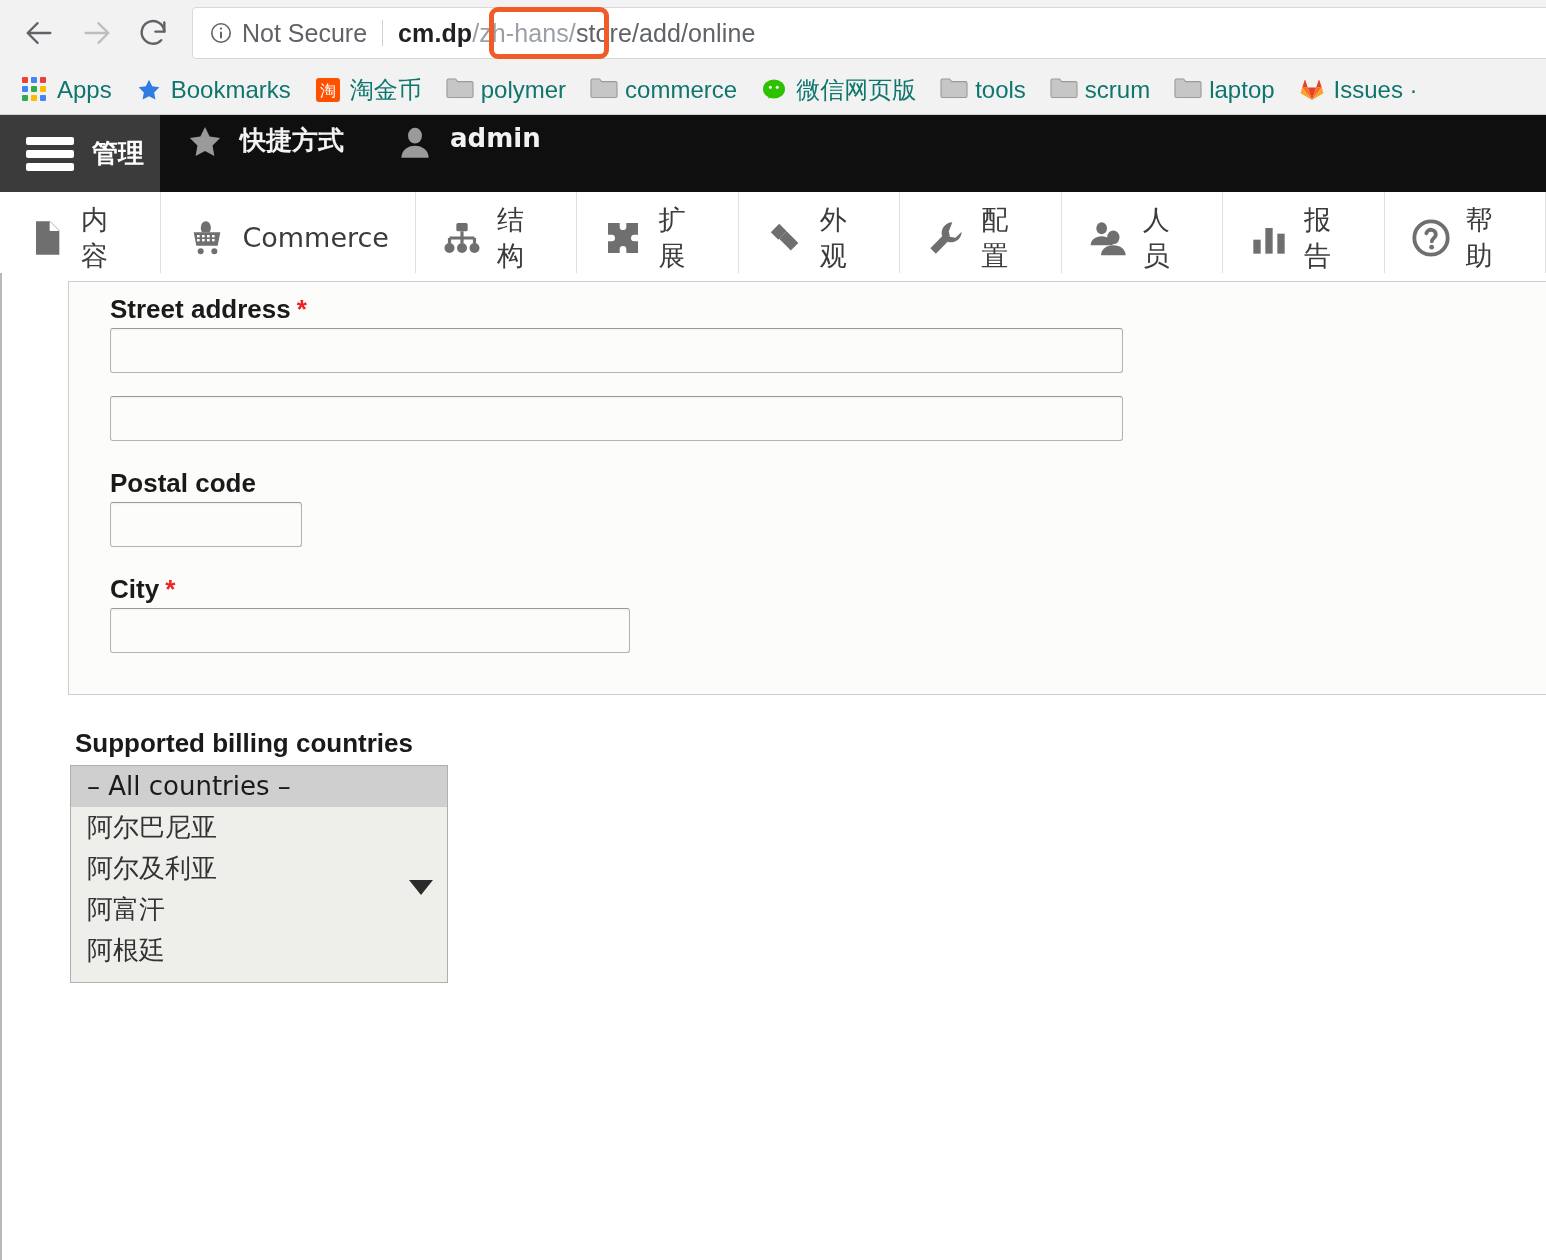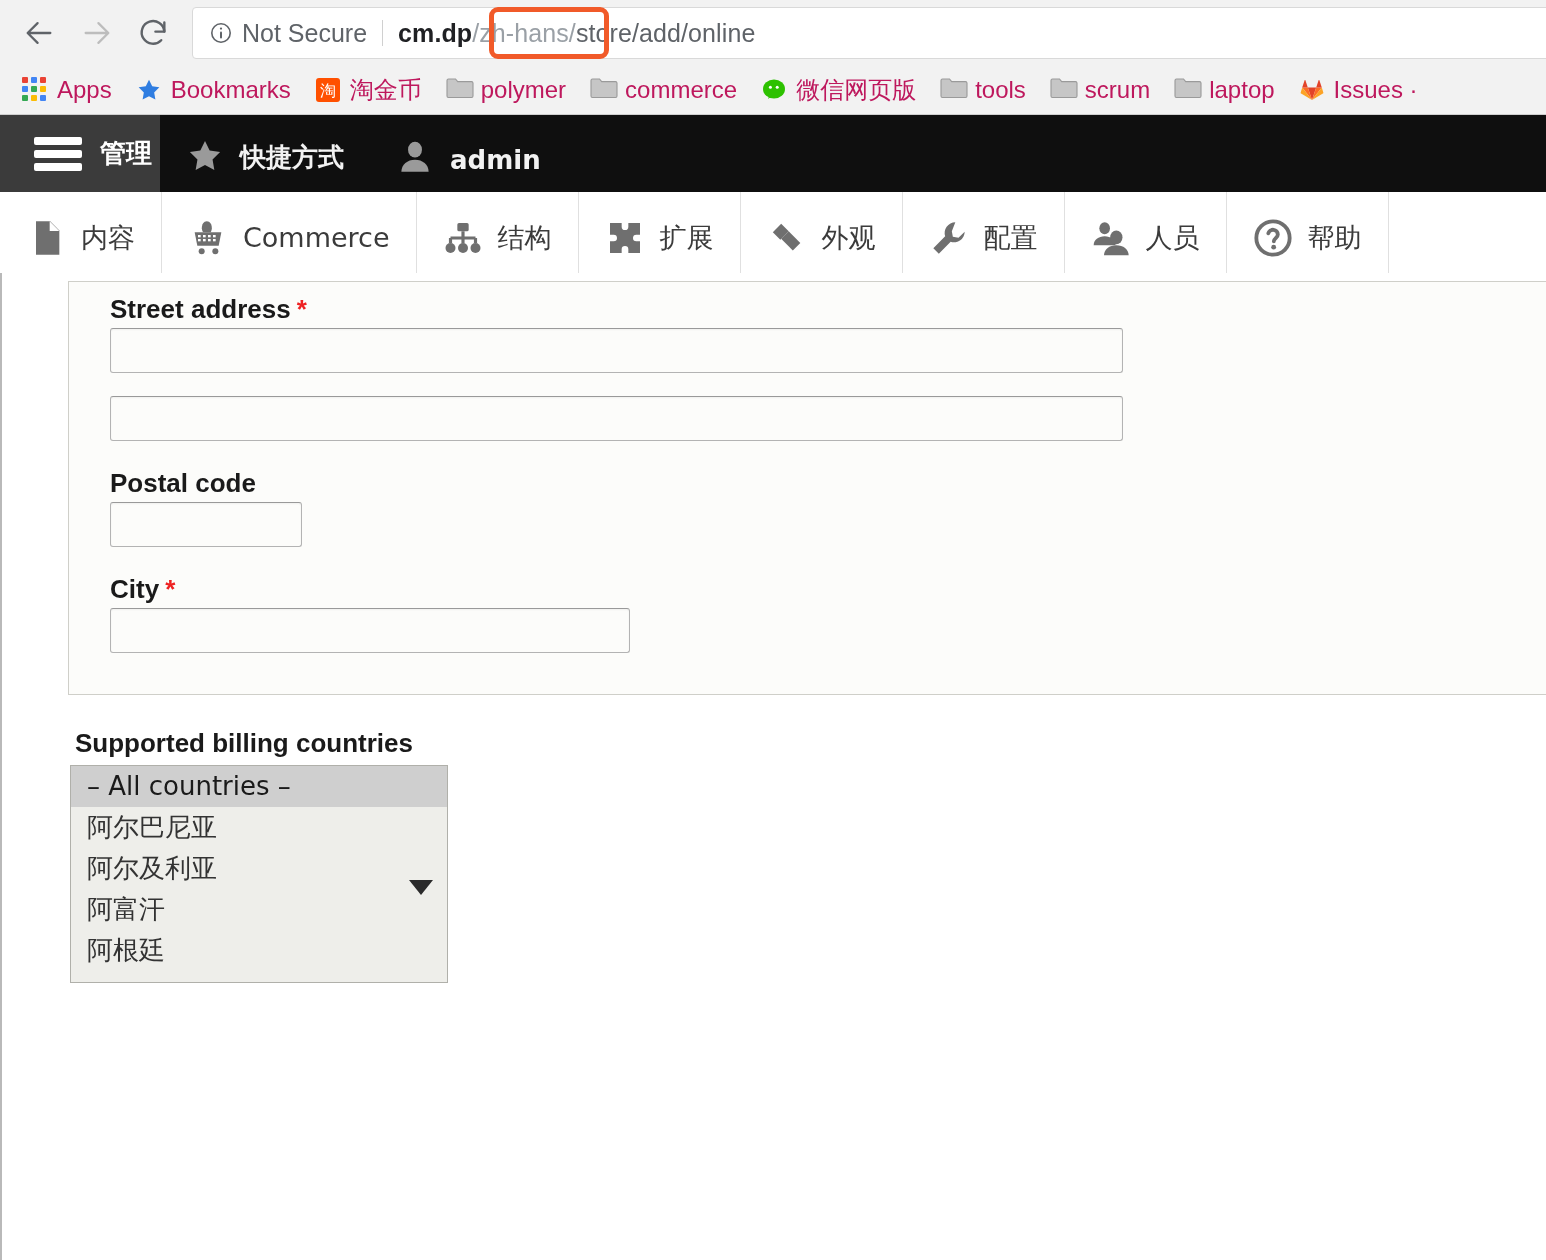--- a/index.html
+++ b/index.html
@@ -78,51 +78,51 @@
     display: flex; align-items: center;
     padding-left: 22px;
     overflow: hidden;
   }
   .bookmark {
     display: flex; align-items: center; gap: 9px;
     margin-right: 24px; height: 36px;
     white-space: nowrap;
   }
   .bookmark-label {
-    font-size: 24px; color: #be185d;
+    font-size: 24px; color: #0f766e;
     font-family: "Liberation Sans", sans-serif;
   }
   .bm-icon { width: 26px; height: 26px; flex: 0 0 26px; position: relative; display:block; }
 
   
   .apps-grid { display: grid; grid-template-columns: repeat(3, 6px); grid-template-rows: repeat(3, 6px); gap: 3px; width: 24px; height: 24px;}
   .apps-grid i { display:block; width:6px; height:6px; border-radius:1px; }
 
   .folder-icon { width: 28px; height: 22px; }
 
   
   #admin-toolbar {
     position: absolute; top: 115px; left: 0; width: 1546px; height: 77px;
     background: #0f0f0f;
     display: flex; align-items: stretch;
   }
   #toolbar-home {
     width: 160px; background: #3b3b3b;
     display: flex; align-items: center; gap: 18px;
-    padding-left: 34px;
+    padding-left: 26px;
   }
   #hamburger-icon { width: 48px; height: 34px; display: flex; flex-direction: column; justify-content: space-between; }
   #hamburger-icon i { display: block; height: 8px; background: #ffffff; border-radius: 2px; }
   .toolbar-text {
     color: #ffffff; font-size: 26px; font-weight: 700;
     font-family: "DejaVu Sans", sans-serif;
   }
   .toolbar-tab {
-    display: flex; align-items: flex-end; gap: 16px;
-    padding: 17px 26px;
+    display: flex; align-items: flex-start; gap: 16px;
+    padding: 8px 26px;
   }
   .toolbar-tab .toolbar-text { color: #f2f2f2; }
 
   
   #admin-menu {
     position: absolute; top: 192px; left: 0; width: 1546px; height: 92px;
     background: #ffffff;
     display: flex; align-items: stretch;
     border-bottom: 1px solid #c8c8c8;
   }
@@ -455,20 +455,28 @@
   <div class="menu-item">
     <svg class="menu-icon" viewBox="0 0 24 24">
       <ellipse cx="8.2" cy="6.2" rx="3.2" ry="3.6" fill="#6f6f6f"></ellipse>
       <path d="M1.6 16.4c0-3.3 2.9-5.4 6.6-5.4s6.6 2.1 6.6 5.4z" fill="#6f6f6f"></path>
       <ellipse cx="15.2" cy="11.6" rx="3.7" ry="4.1" fill="#6f6f6f"></ellipse>
       <path d="M7.8 22.4c0-3.7 3.3-6.1 7.4-6.1s7.4 2.4 7.4 6.1z" fill="#6f6f6f"></path>
     </svg>
     <span class="menu-label">人员</span>
   </div>
 
+  <div class="menu-item">
+    <svg class="menu-icon" viewBox="0 0 24 24">
+      <rect x="2.6" y="13" width="4.4" height="8.4" fill="#6f6f6f"></rect>
+      <rect x="9.8" y="6" width="4.4" height="15.4" fill="#6f6f6f"></rect>
+      <rect x="17" y="9.4" width="4.4" height="12" fill="#6f6f6f"></rect>
+    </svg>
+    <span class="menu-label">报告</span>
+  </div>
 
   <div class="menu-item">
     <svg class="menu-icon" viewBox="0 0 24 24">
       <circle cx="12" cy="12" r="10" fill="none" stroke="#6f6f6f" stroke-width="2.3"></circle>
       <path d="M9.2 9.2a2.9 2.9 0 015.7.7c0 2-2.4 2.3-2.4 4.1" fill="none" stroke="#6f6f6f" stroke-width="2.3" stroke-linecap="round"></path>
       <circle cx="12.4" cy="17.5" r="1.45" fill="#6f6f6f"></circle>
     </svg>
     <span class="menu-label">帮助</span>
   </div>
 </div>

